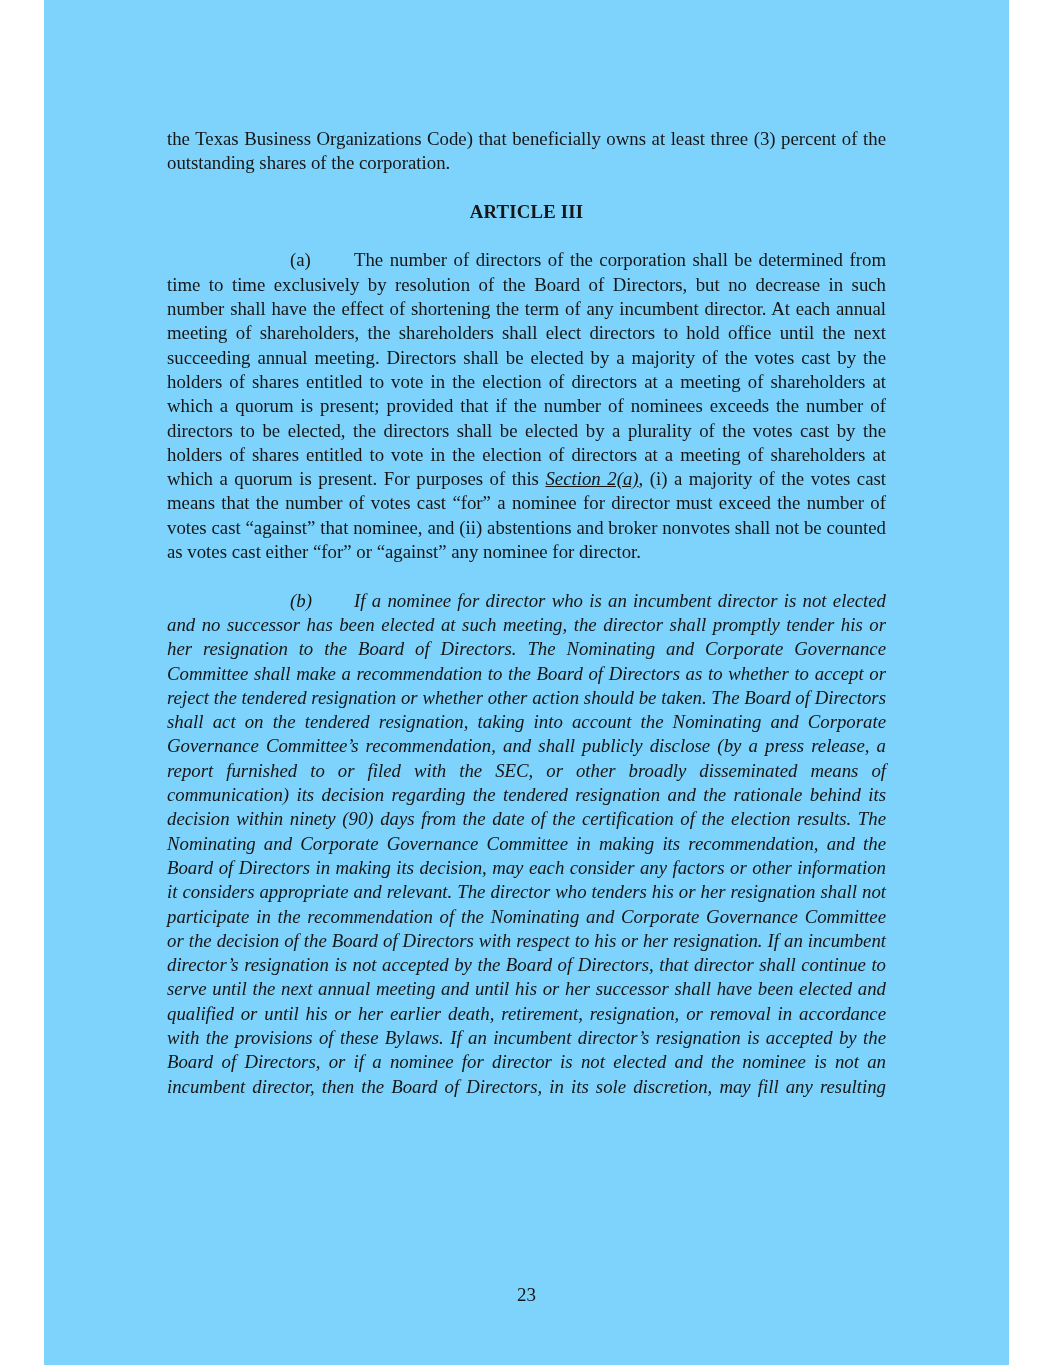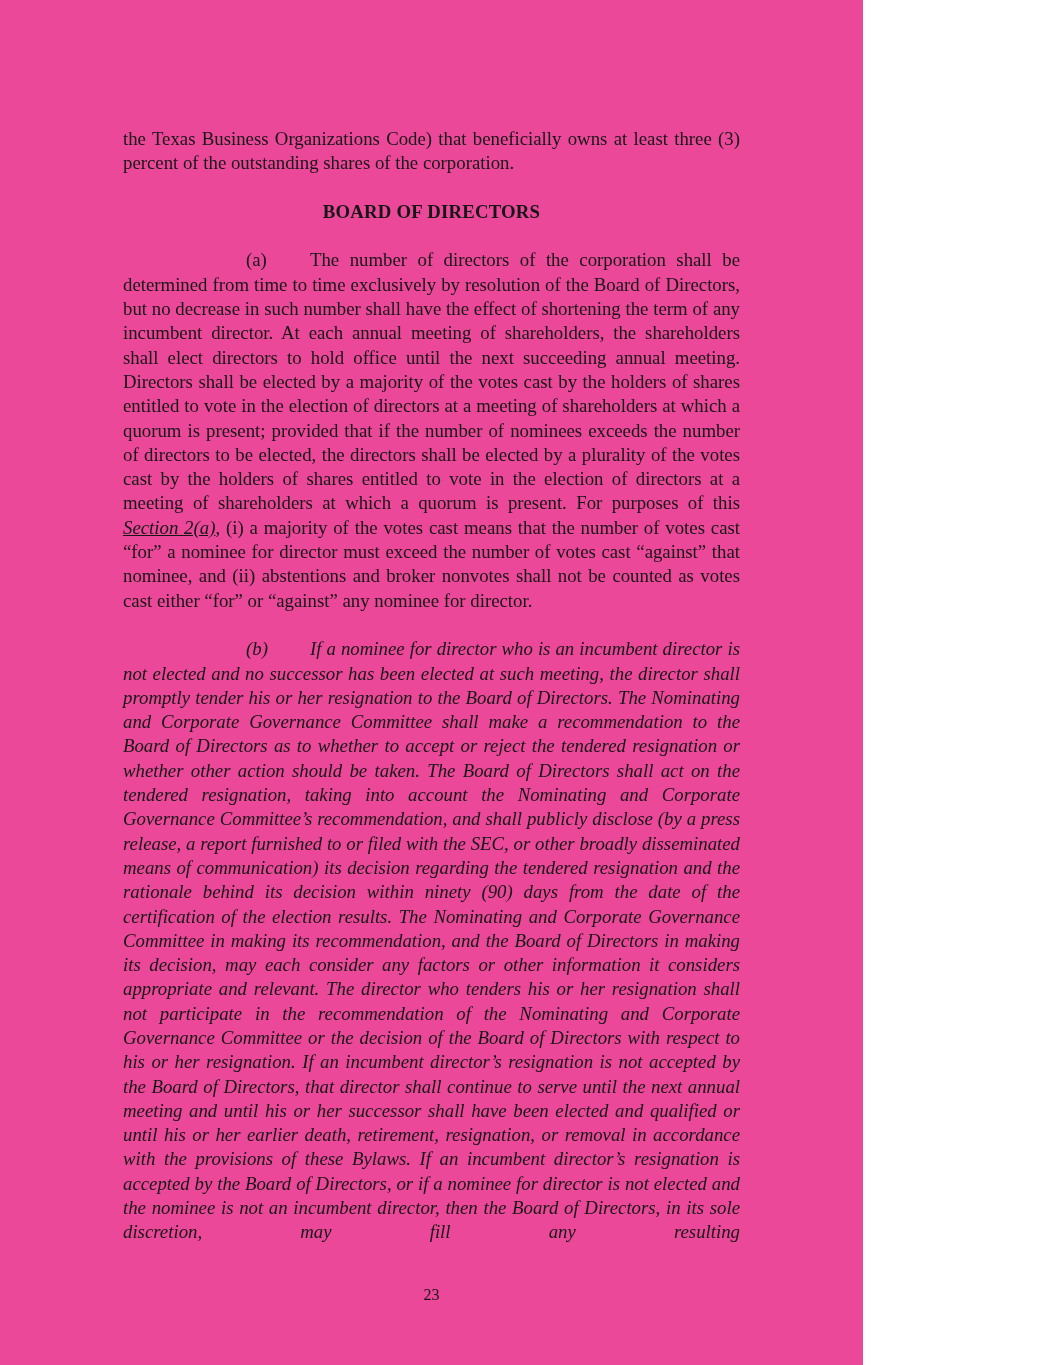--- a/index.html
+++ b/index.html
@@ -2,30 +2,31 @@
 <html><head>
 <meta charset="utf-8">
 <style>
   html, body {
     margin: 0;
     padding: 0;
     background: #ffffff;
   }
   .page {
     position: relative;
-    width: 863px;
+    width: 965px;
     height: 1365px;
-    background: #ec4899;
+    background: #7dd3fc;
     color: #161616;
     font-family: "Liberation Serif", "DejaVu Serif", serif;
     font-size: 18.8px;
     line-height: 24.3px;
     box-sizing: border-box;
     padding: 127px 123px 0 123px;
     overflow: hidden;
+    margin-left: 44px;
   }
   .para {
     margin: 0 0 24.3px 0;
     text-align: justify;
   }
   .para.fill-last {
     text-align-last: justify;
     font-style: italic;
   }
   .heading {
@@ -58,32 +59,32 @@
   .ref-u {
     text-decoration: underline;
     font-style: italic;
   }
   .page-number {
     position: absolute;
     top: 1283px;
     left: 0;
     width: 100%;
     text-align: center;
-    font-size: 16px;
+    font-size: 19px;
   }
 </style>
 </head>
 <body>
 
 <div class="page">
 
   <p class="para">the Texas Business Organizations Code) that beneficially owns at least three (3) percent of the outstanding shares of the corporation.</p>
 
+  <div class="heading">ARTICLE III</div>
 
-  <div class="heading">BOARD OF DIRECTORS</div>
 
 
 
   <p class="para"><span class="tab-sub"></span><span class="label-sub">(a)</span><span>The number of directors of the corporation shall be determined from time to time exclusively by resolution of the Board of Directors, but no decrease in such number shall have the effect of shortening the term of any incumbent director. At each annual meeting of shareholders, the shareholders shall elect directors to hold office until the next succeeding annual meeting. Directors shall be elected by a majority of the votes cast by the holders of shares entitled to vote in the election of directors at a meeting of shareholders at which a quorum is present; provided that if the number of nominees exceeds the number of directors to be elected, the directors shall be elected by a plurality of the votes cast by the holders of shares entitled to vote in the election of directors at a meeting of shareholders at which a quorum is present. For purposes of this </span><span class="ref-u">Section 2(a)</span><span>, (i) a majority of the votes cast means that the number of votes cast “for” a nominee for director must exceed the number of votes cast “against” that nominee, and (ii) abstentions and broker nonvotes shall not be counted as votes cast either “for” or “against” any nominee for director.</span></p>
 
   <p class="para fill-last"><span class="tab-sub"></span><span class="label-sub">(b)</span><span>If a nominee for director who is an incumbent director is not elected and no successor has been elected at such meeting, the director shall promptly tender his or her resignation to the Board of Directors. The Nominating and Corporate Governance Committee shall make a recommendation to the Board of Directors as to whether to accept or reject the tendered resignation or whether other action should be taken. The Board of Directors shall act on the tendered resignation, taking into account the Nominating and Corporate Governance Committee’s recommendation, and shall publicly disclose (by a press release, a report furnished to or filed with the SEC, or other broadly disseminated means of communication) its decision regarding the tendered resignation and the rationale behind its decision within ninety (90) days from the date of the certification of the election results. The Nominating and Corporate Governance Committee in making its recommendation, and the Board of Directors in making its decision, may each consider any factors or other information it considers appropriate and relevant. The director who tenders his or her resignation shall not participate in the recommendation of the Nominating and Corporate Governance Committee or the decision of the Board of Directors with respect to his or her resignation. If an incumbent director’s resignation is not accepted by the Board of Directors, that director shall continue to serve until the next annual meeting and until his or her successor shall have been elected and qualified or until his or her earlier death, retirement, resignation, or removal in accordance with the provisions of these Bylaws. If an incumbent director’s resignation is accepted by the Board of Directors, or if a nominee for director is not elected and the nominee is not an incumbent director, then the Board of Directors, in its sole discretion, may fill any resulting</span></p>
 
   <div class="page-number">23</div>
 
 </div>

